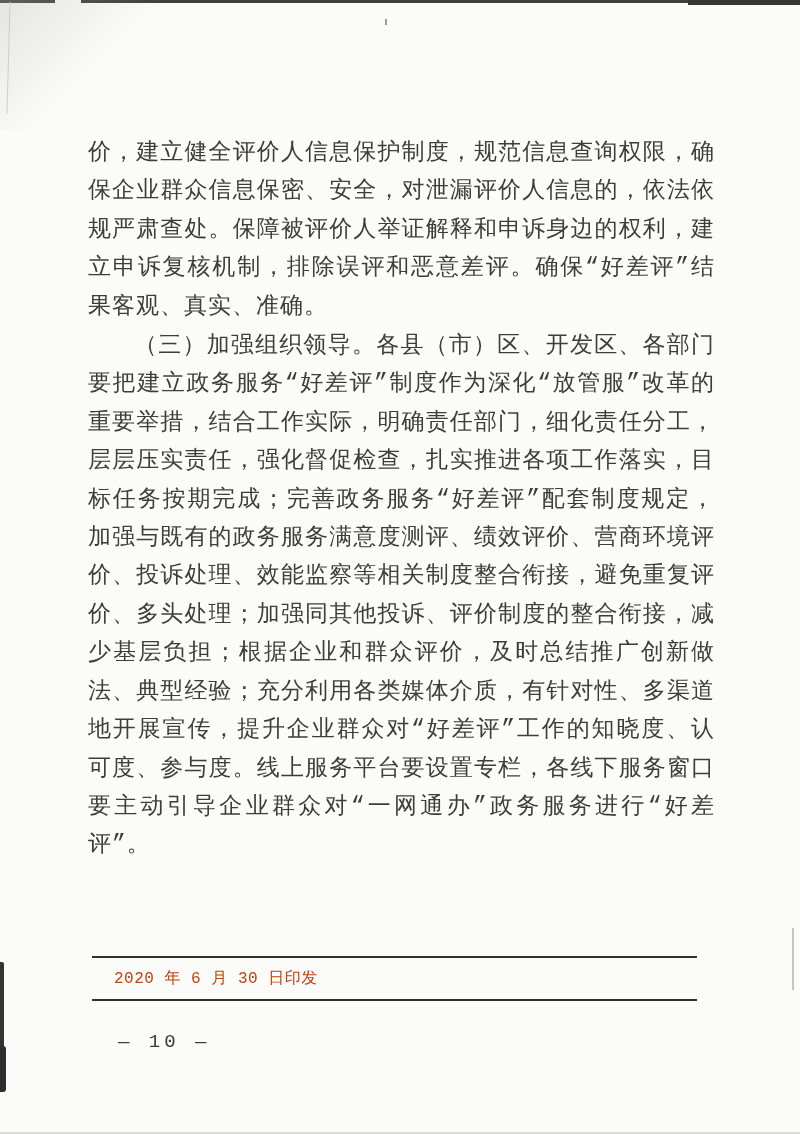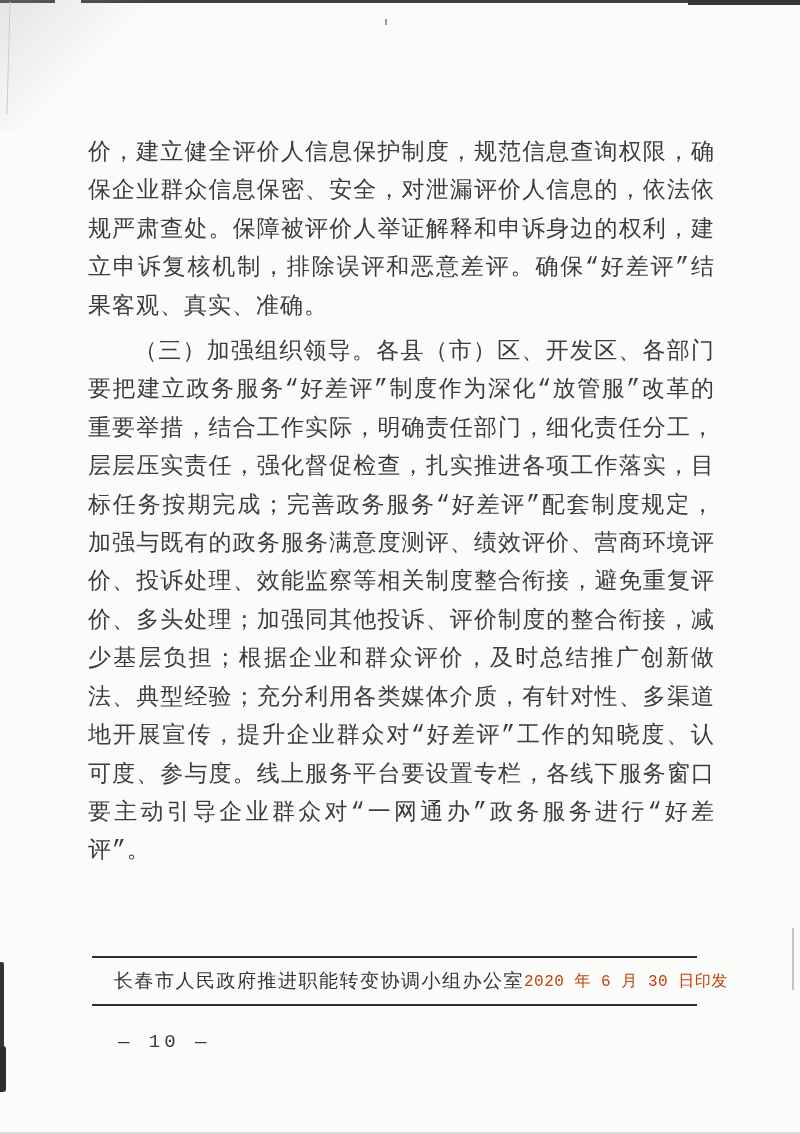--- a/index.html
+++ b/index.html
@@ -84,21 +84,21 @@
     font-size: 23px;
     line-height: 38.4px;
     letter-spacing: 1px;
     text-align: justify;
     text-justify: inter-ideograph;
     color: #3d3d3d;
     font-weight: 400;
   }
   .para.indent {
     text-indent: 2em;
-    margin-top: 7px;
+    margin-top: 1px;
   }
   
   .footer {
     position: absolute;
     left: 92px;
     top: 956px;
     width: 605px;
     box-sizing: border-box;
     border-top: 2px solid #2f2f2f;
     border-bottom: 2px solid #2f2f2f;
@@ -145,19 +145,18 @@
   <div class="edge-right-mark"></div>
   <div class="edge-bottom"></div>
   <div class="speck"></div>
 
   <div class="content">
     <p class="para">价，建立健全评价人信息保护制度，规范信息查询权限，确保企业群众信息保密、安全，对泄漏评价人信息的，依法依规严肃查处。保障被评价人举证解释和申诉身边的权利，建立申诉复核机制，排除误评和恶意差评。确保“好差评”结果客观、真实、准确。</p>
     <p class="para indent">（三）加强组织领导。各县（市）区、开发区、各部门要把建立政务服务“好差评”制度作为深化“放管服”改革的重要举措，结合工作实际，明确责任部门，细化责任分工，层层压实责任，强化督促检查，扎实推进各项工作落实，目标任务按期完成；完善政务服务“好差评”配套制度规定，加强与既有的政务服务满意度测评、绩效评价、营商环境评价、投诉处理、效能监察等相关制度整合衔接，避免重复评价、多头处理；加强同其他投诉、评价制度的整合衔接，减少基层负担；根据企业和群众评价，及时总结推广创新做法、典型经验；充分利用各类媒体介质，有针对性、多渠道地开展宣传，提升企业群众对“好差评”工作的知晓度、认可度、参与度。线上服务平台要设置专栏，各线下服务窗口要主动引导企业群众对“一网通办”政务服务进行“好差评”。</p>
   </div>
 
   <div class="footer">
-    <span class="footer-issuer">长春市人民政府推进职能转变协调小组办公室</span>
     <span class="footer-date">2020 年 6 月 30 日印发</span>
   </div>
 
   <div class="page-number">— 10 —</div>
 
 </div>
 
 </body></html>

